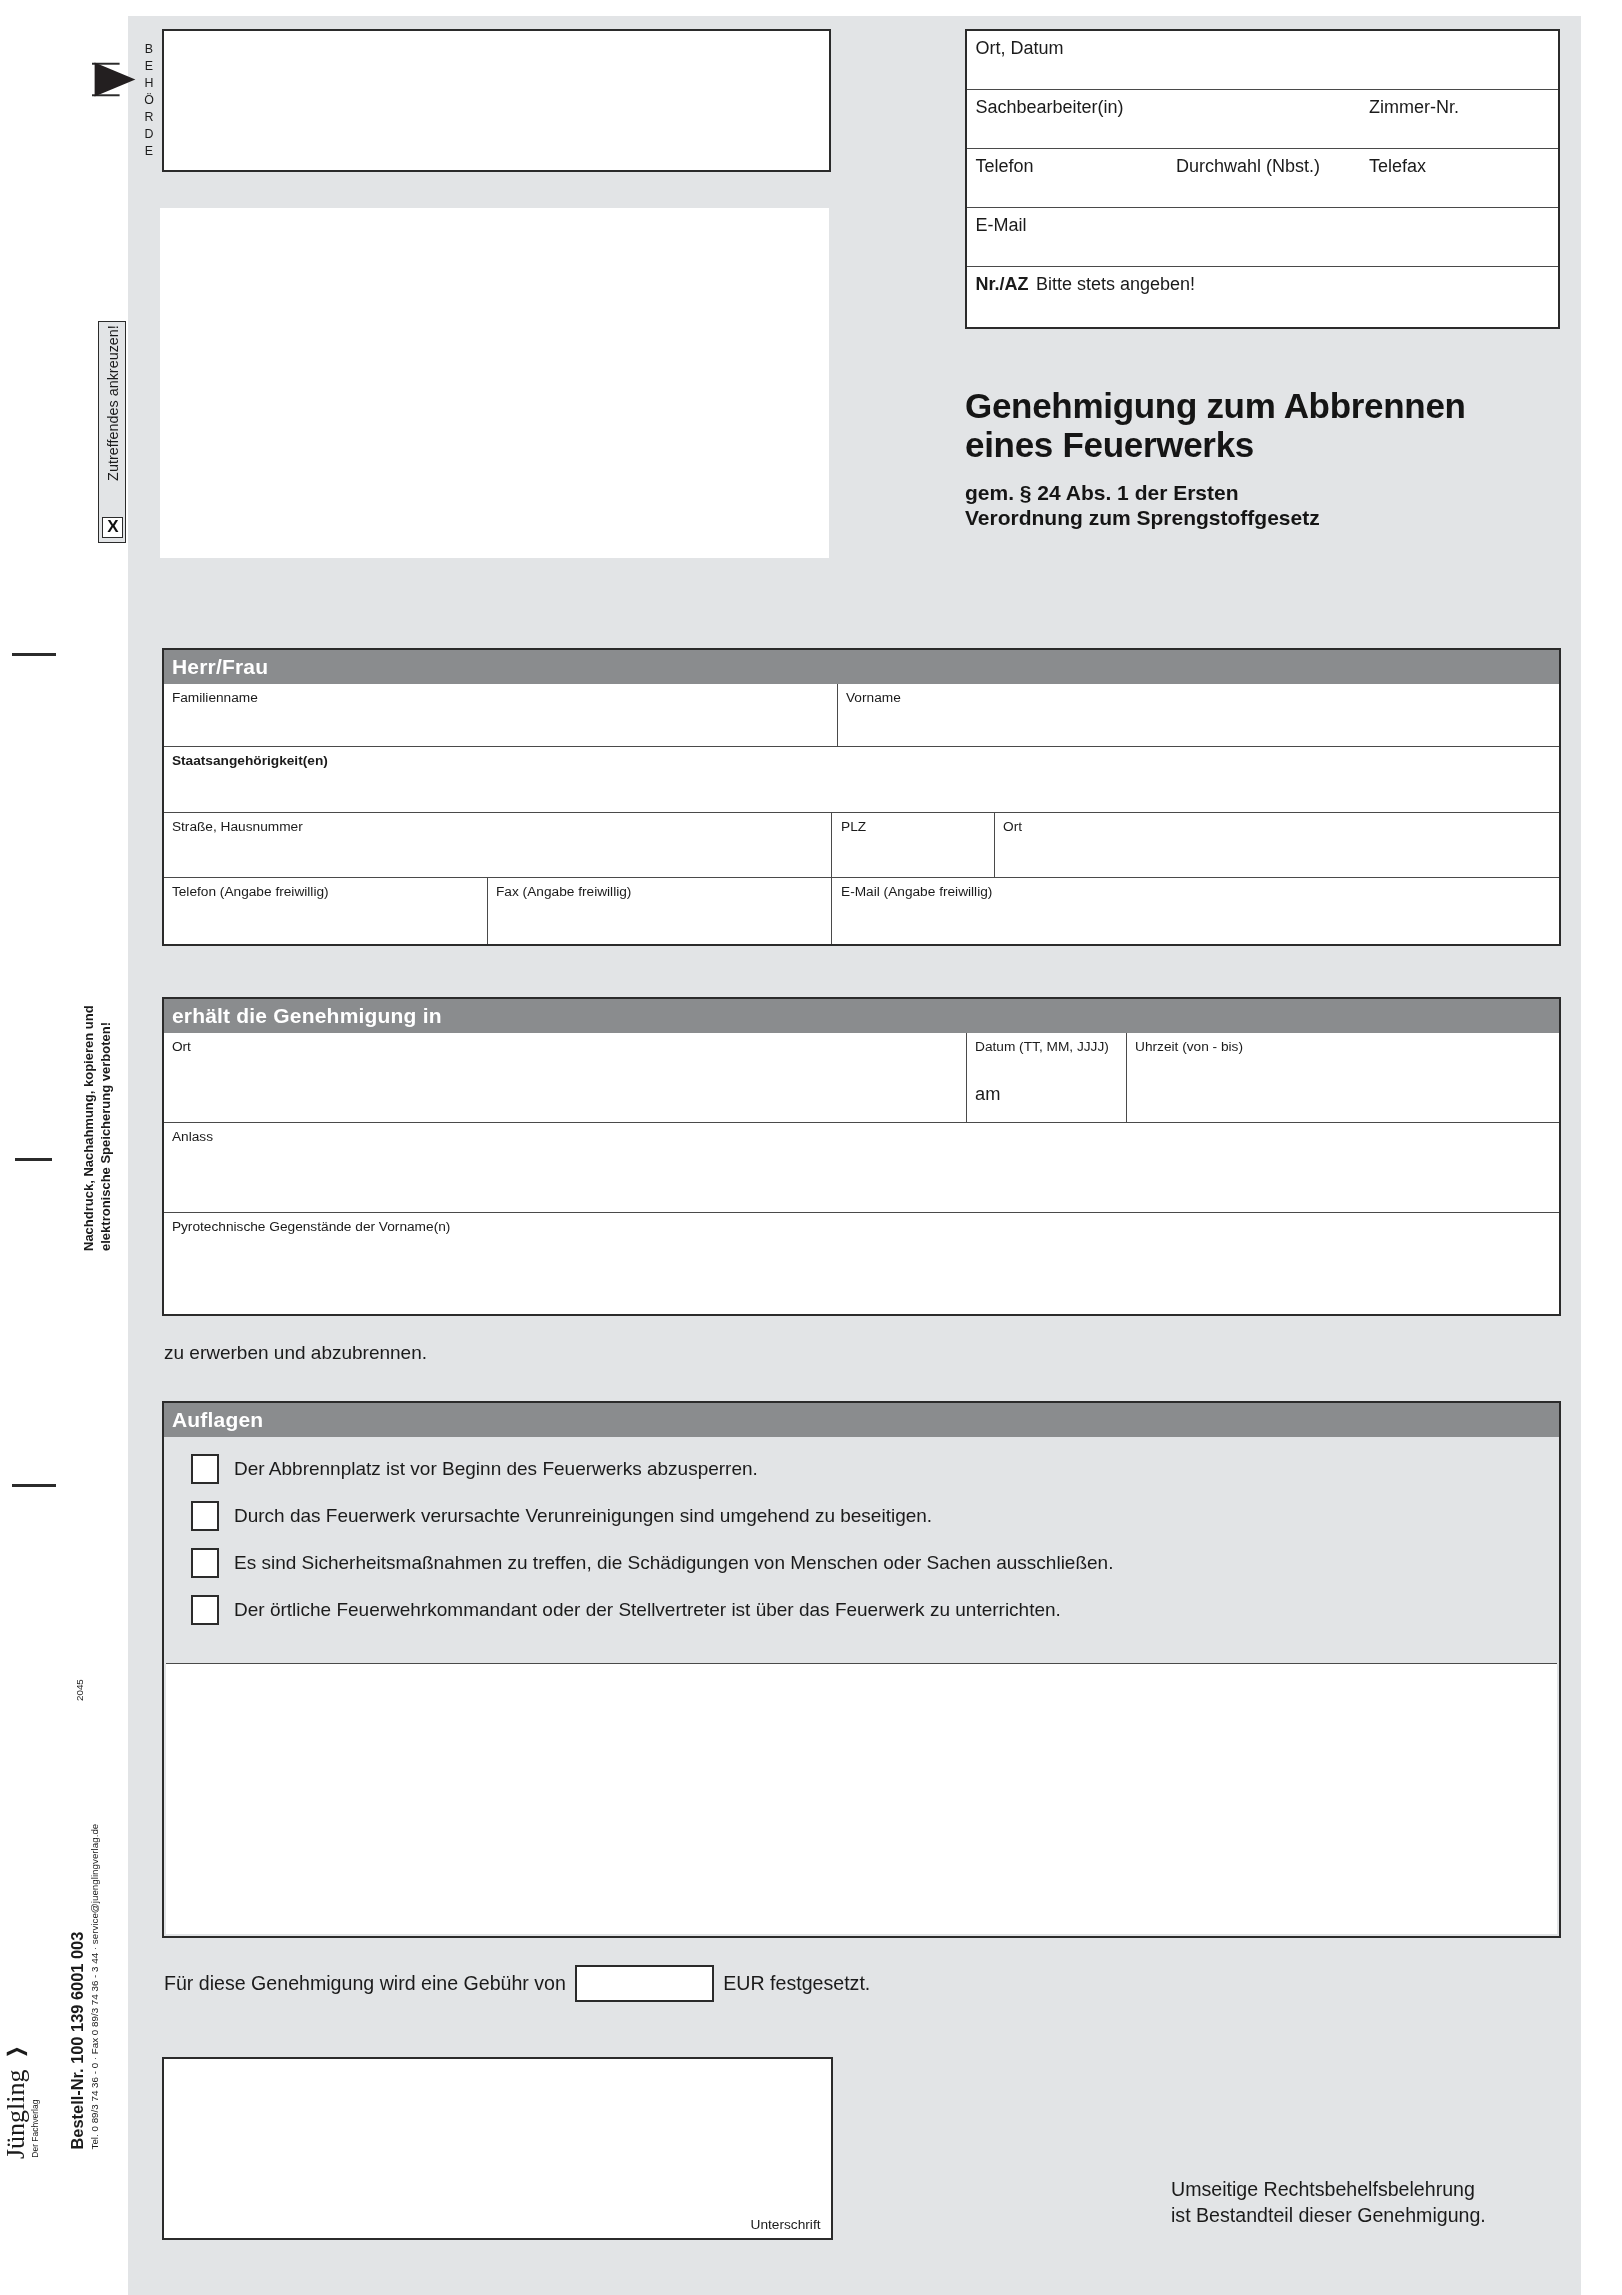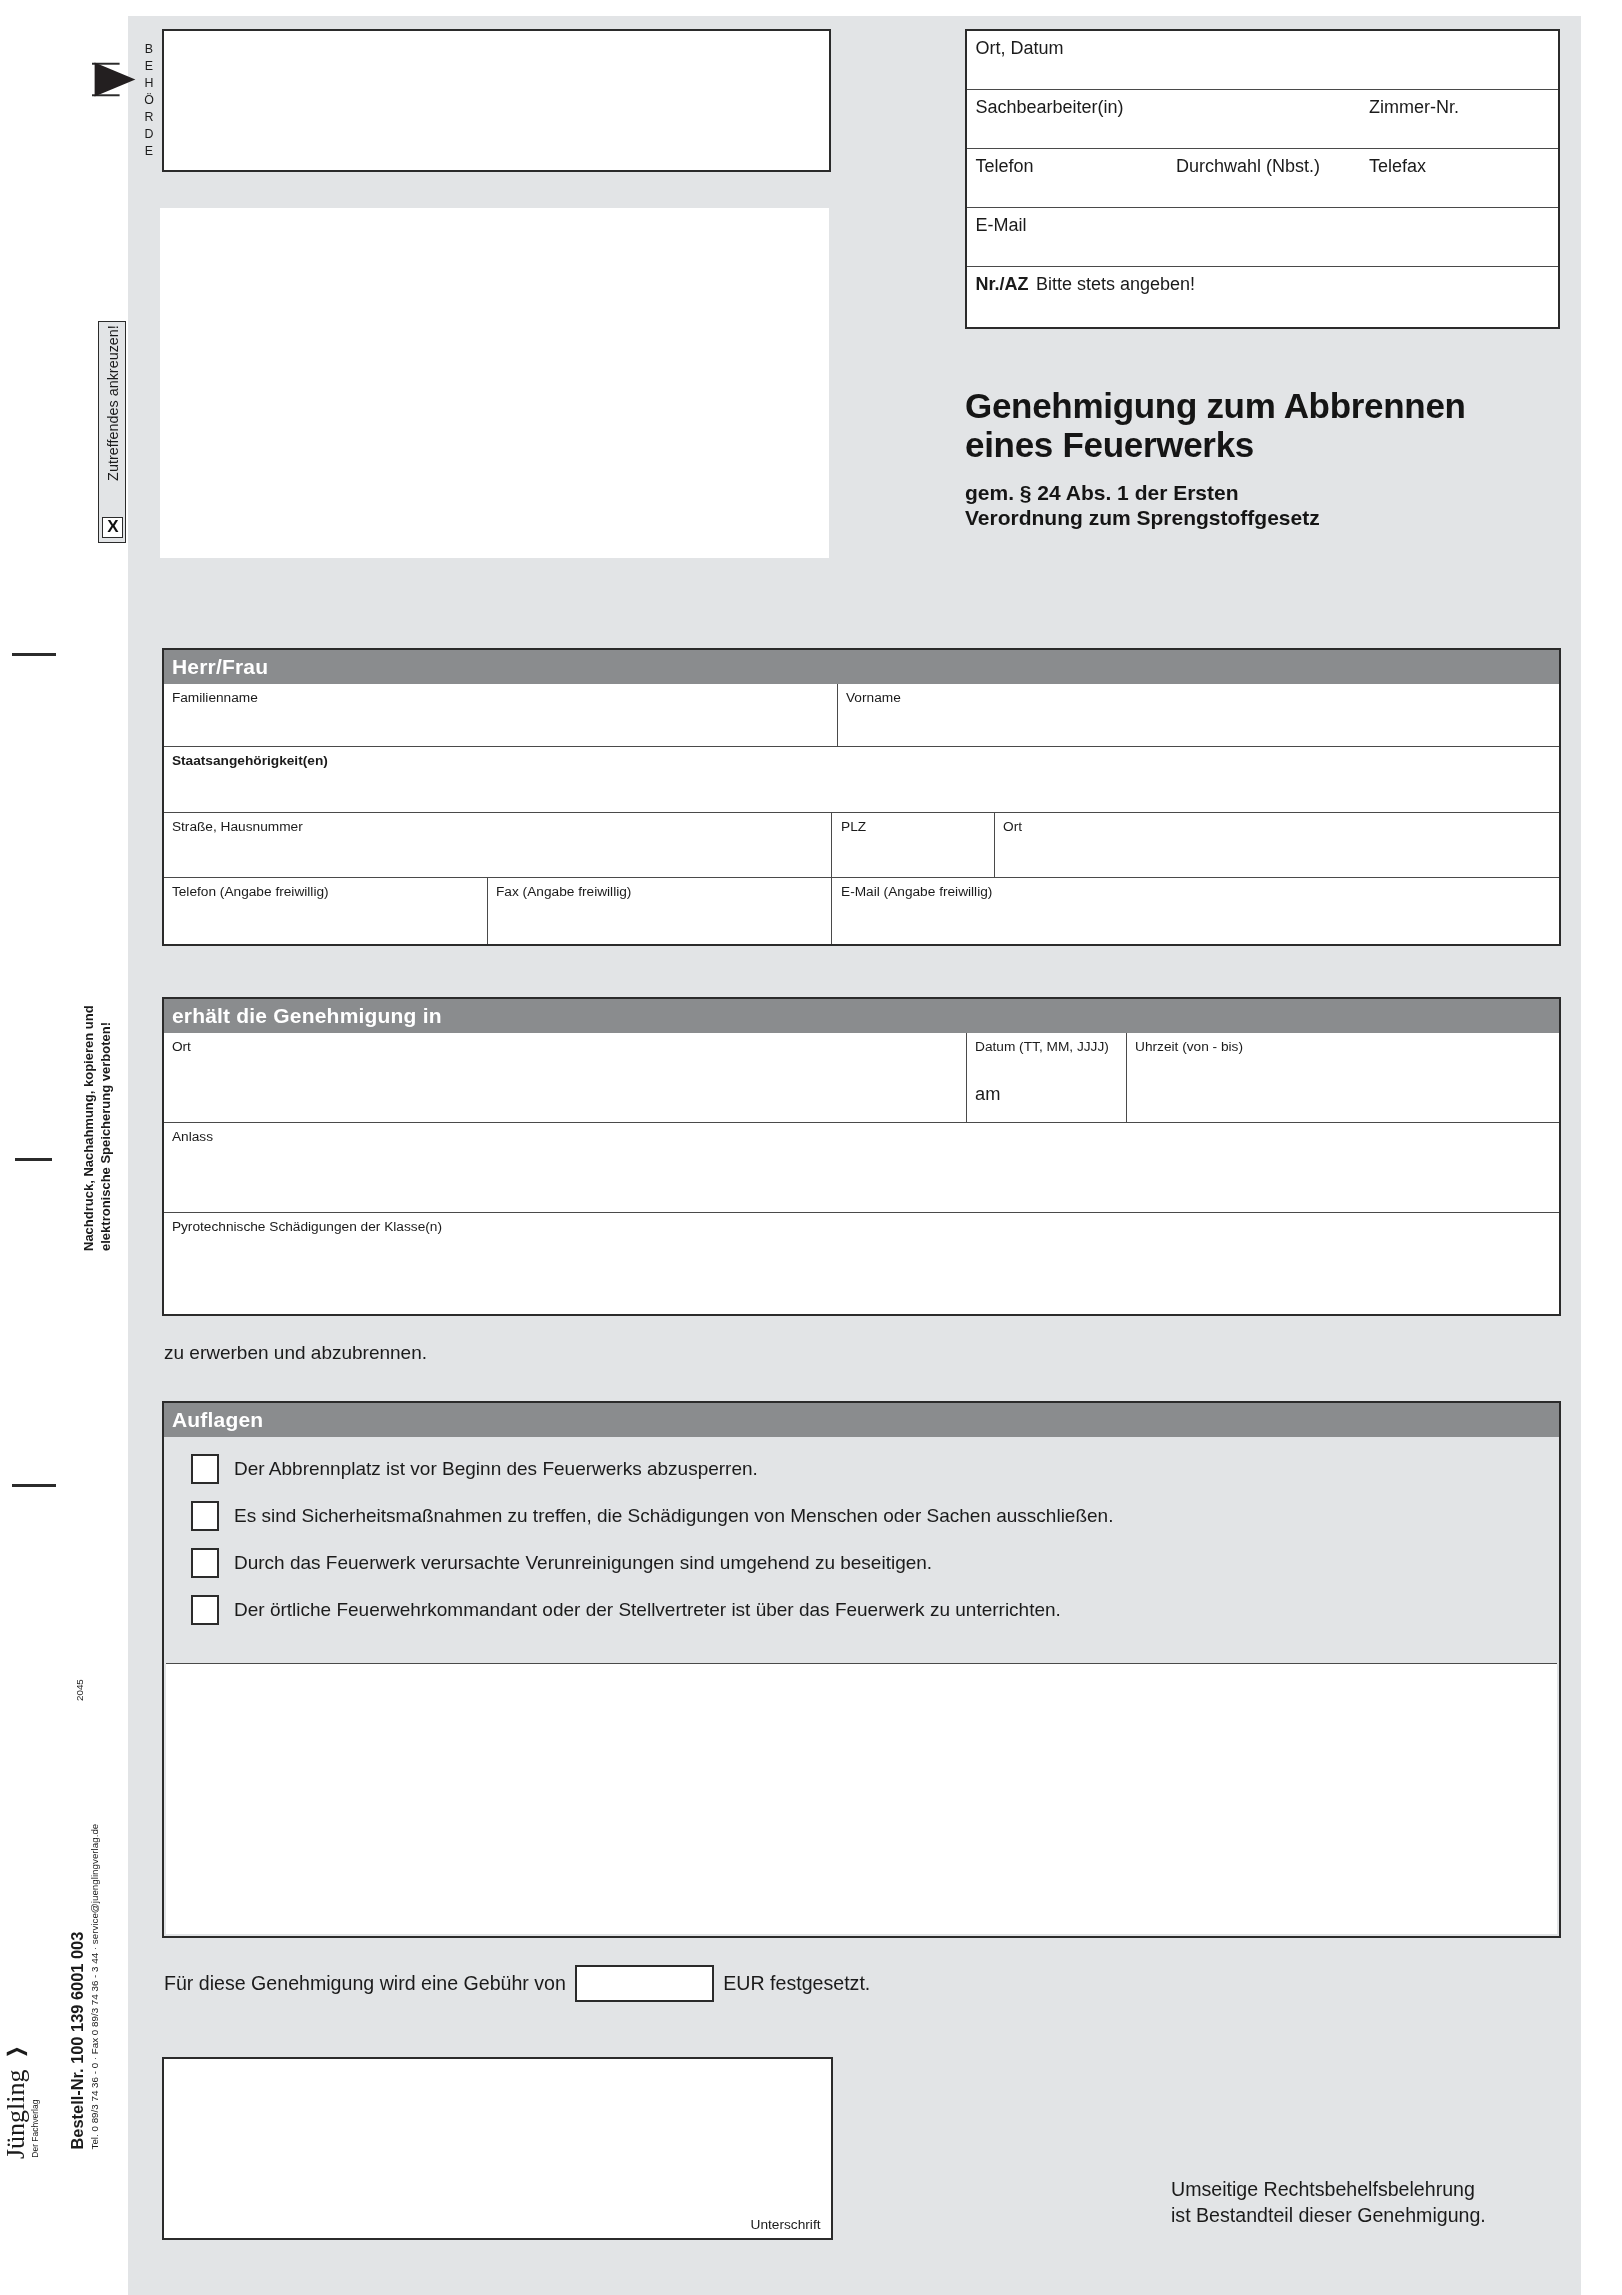--- a/index.html
+++ b/index.html
@@ -469,40 +469,40 @@
     <div class="cellv" style="left:802px;"></div>
     <span class="flab" style="left:811px; top:5.2px;">Datum (TT, MM, JJJJ)</span>
     <span class="fval" style="left:811px; top:50px;">am</span>
     <div class="cellv" style="left:962px;"></div>
     <span class="flab" style="left:971px; top:5.2px;">Uhrzeit (von - bis)</span>
   </div>
   <div class="grid-row" style="height:90px;">
     <span class="flab" style="left:7.9px; top:5.2px;">Anlass</span>
   </div>
   <div class="grid-row last" style="height:101px;">
-    <span class="flab" style="left:7.9px; top:5.2px;">Pyrotechnische Schädigungen der Klasse(n)</span>
+    <span class="flab" style="left:7.9px; top:5.2px;">Pyrotechnische Gegenstände der Vorname(n)</span>
   </div>
 </div>
 
 <div class="freeline" style="left:164px; top:1342px;">zu erwerben und abzubrennen.</div>
 
 <div id="auflagen-sec">
   <div class="sec-head">Auflagen</div>
   <div id="auflagen-list">
     <div class="aufl-item">
       <div class="aufl-check"></div>
       <div class="aufl-text">Der Abbrennplatz ist vor Beginn des Feuerwerks abzusperren.</div>
     </div>
     <div class="aufl-item">
       <div class="aufl-check"></div>
-      <div class="aufl-text">Es sind Sicherheitsmaßnahmen zu treffen, die Schädigungen von Menschen oder Sachen ausschließen.</div>
+      <div class="aufl-text">Durch das Feuerwerk verursachte Verunreinigungen sind umgehend zu beseitigen.</div>
     </div>
     <div class="aufl-item">
       <div class="aufl-check"></div>
-      <div class="aufl-text">Durch das Feuerwerk verursachte Verunreinigungen sind umgehend zu beseitigen.</div>
+      <div class="aufl-text">Es sind Sicherheitsmaßnahmen zu treffen, die Schädigungen von Menschen oder Sachen ausschließen.</div>
     </div>
     <div class="aufl-item">
       <div class="aufl-check"></div>
       <div class="aufl-text">Der örtliche Feuerwehrkommandant oder der Stellvertreter ist über das Feuerwerk zu unterrichten.</div>
     </div>
   </div>
   <div id="auflagen-white"></div>
 </div>
 
 <div id="fee-line">

